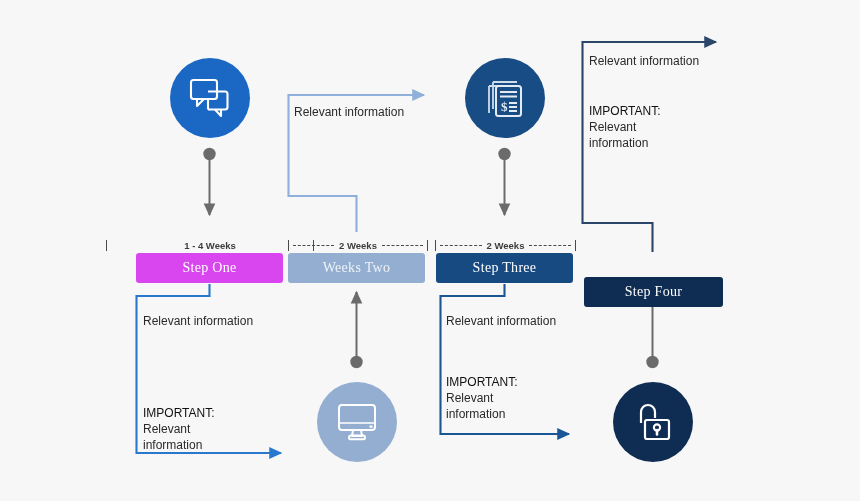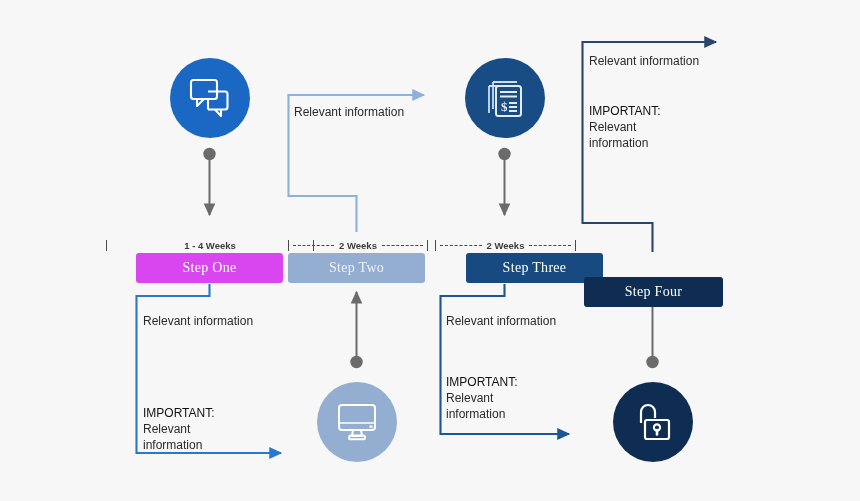--- a/index.html
+++ b/index.html
@@ -171,24 +171,24 @@
     <span class="dur-text">2 Weeks</span>
     <span class="dash-right"></span>
     <span class="cap"></span>
   </div>
 
   <div class="step-box" style="left:136px; top:253px; width:147px; background:#d946ef;">
     <span class="step-label">Step One</span>
   </div>
 
   <div class="step-box muted" style="left:288px; top:253px; width:137px; background:#93aed0;">
-    <span class="step-label">Step Two</span>
-  </div>
-
-  <div class="step-box" style="left:436px; top:253px; width:137px; background:#164a80;margin-left:30px;">
+    <span class="step-label">Weeks Two</span>
+  </div>
+
+  <div class="step-box" style="left:436px; top:253px; width:137px; background:#164a80;">
     <span class="step-label">Step Three</span>
   </div>
 
   <div class="step-box" style="left:584px; top:253px; width:139px; background:#0f2c52;margin-top:24px;">
     <span class="step-label">Step Four</span>
   </div>
 
   <div class="icon-circle" style="left:170px; top:58px; background:#1a68c4;">
     <span>
       <svg width="44" height="42" viewBox="0 0 44 42">

